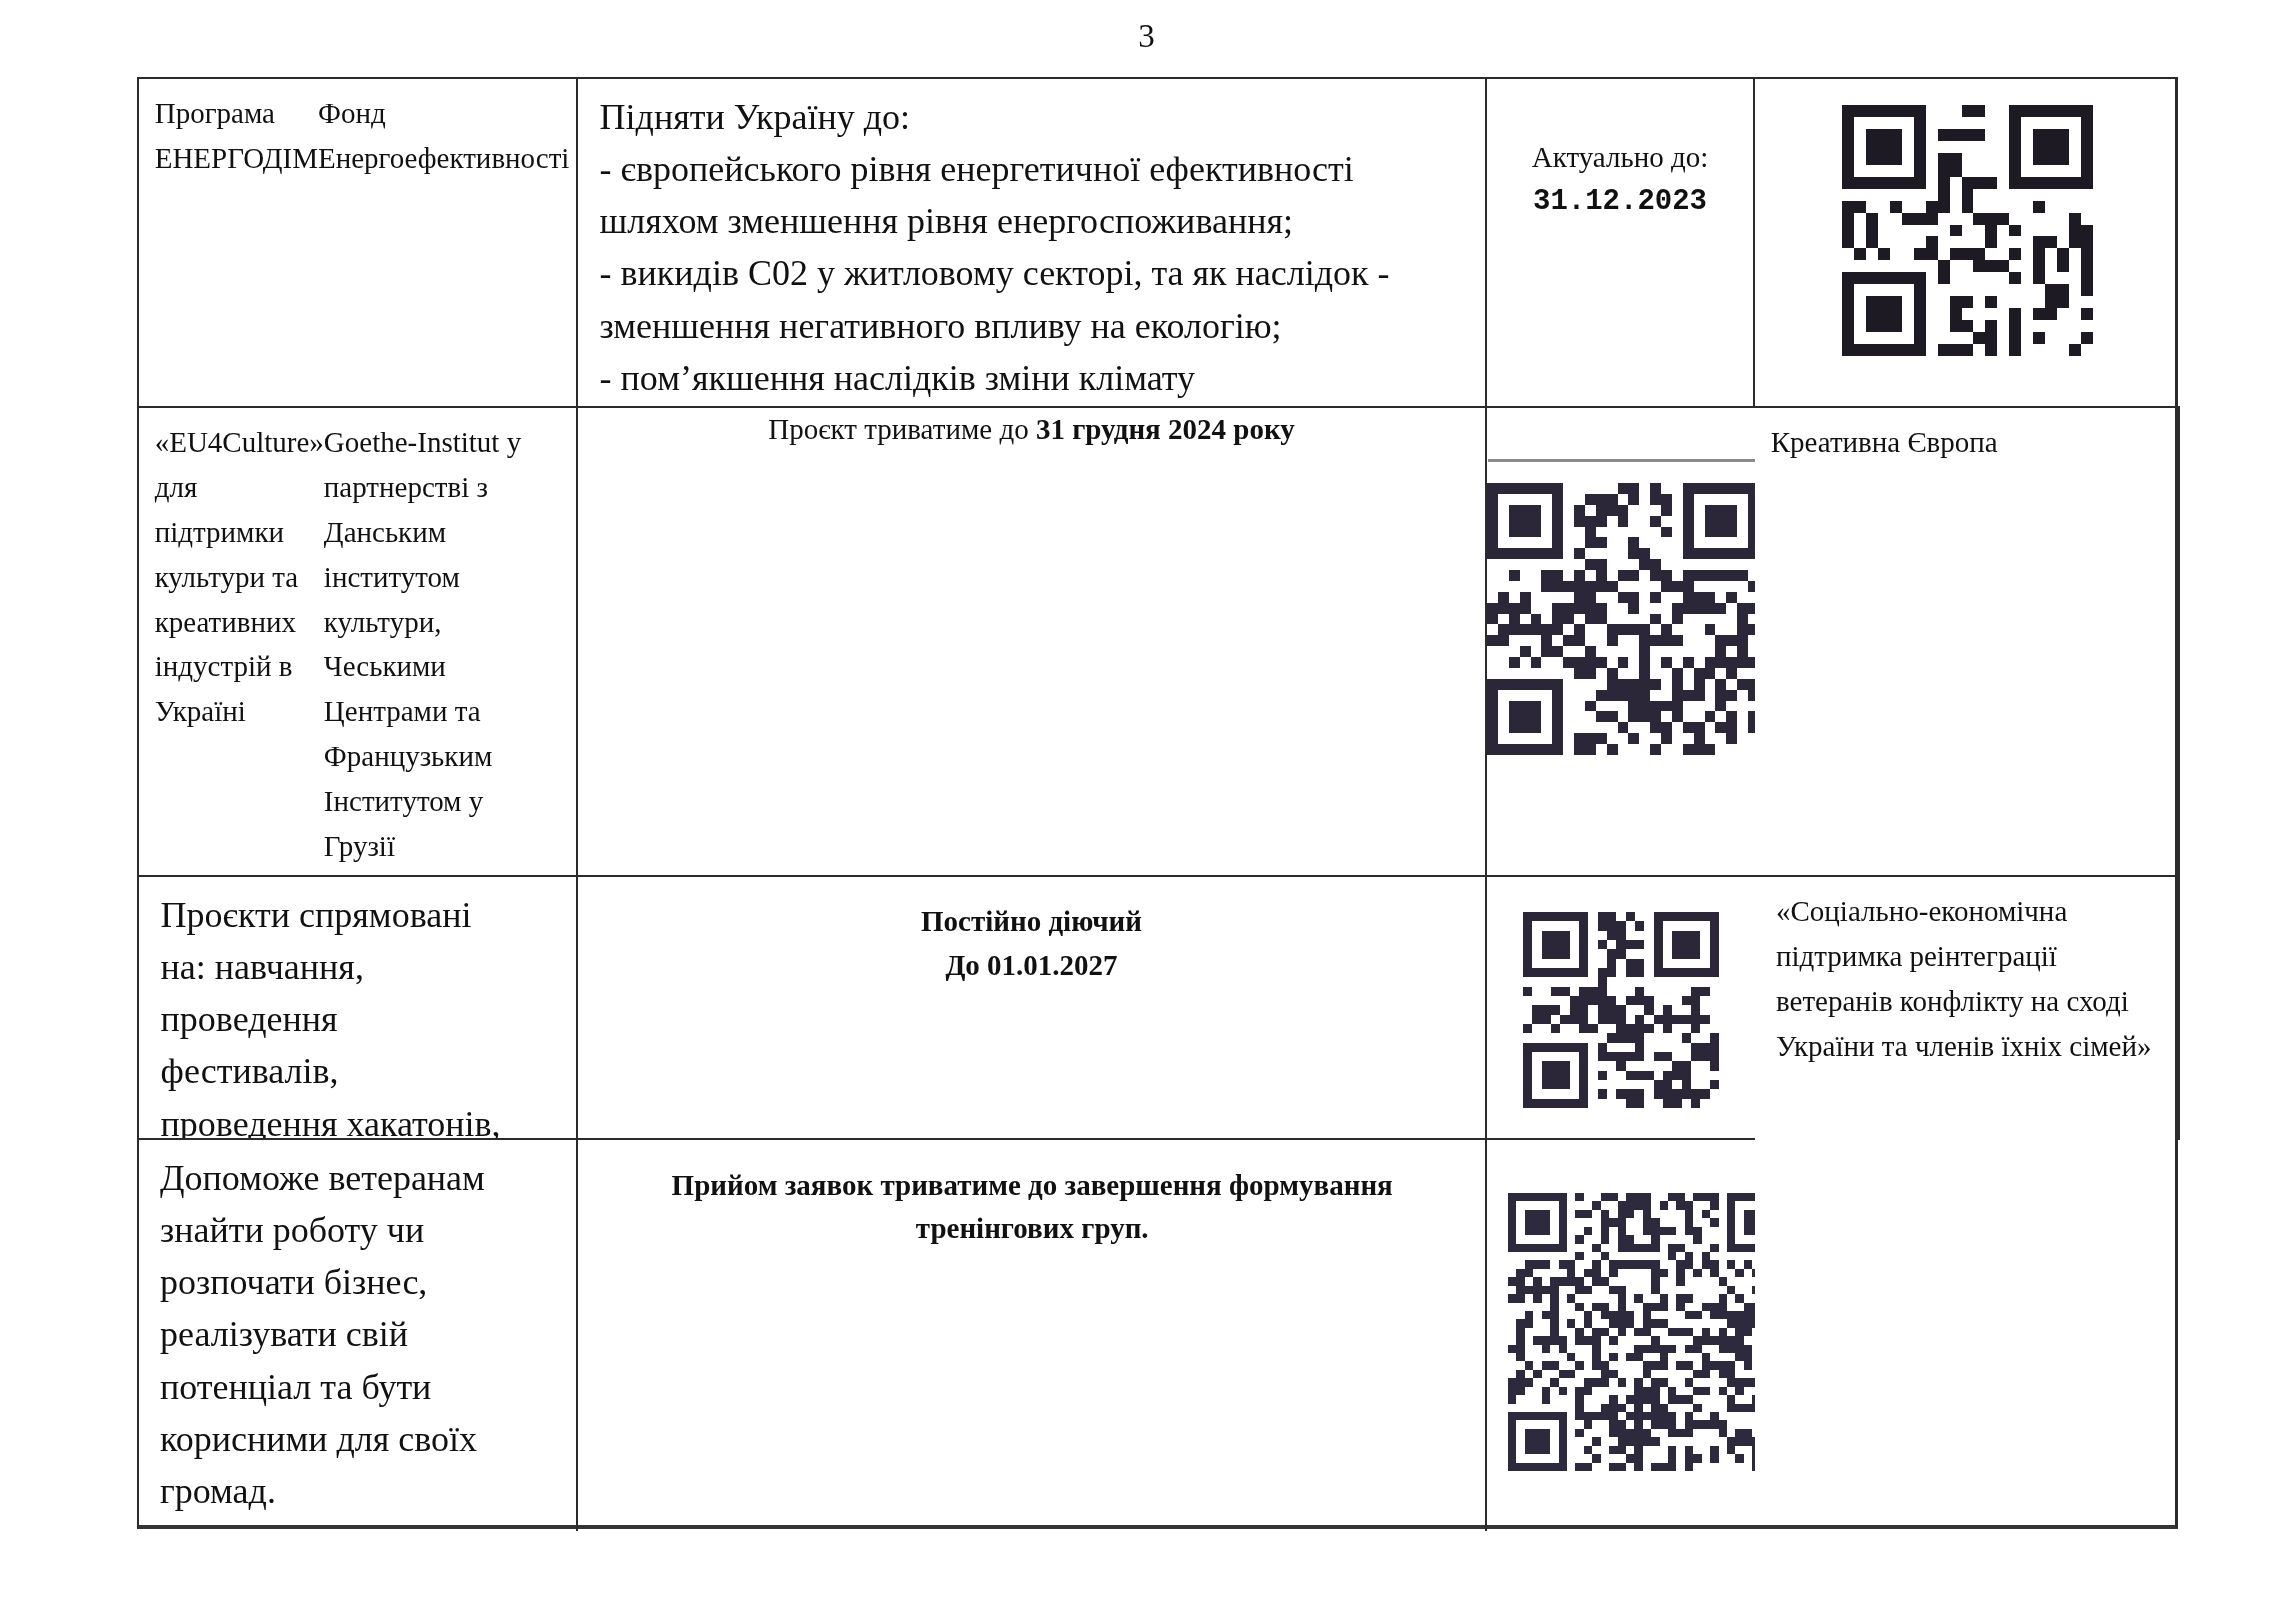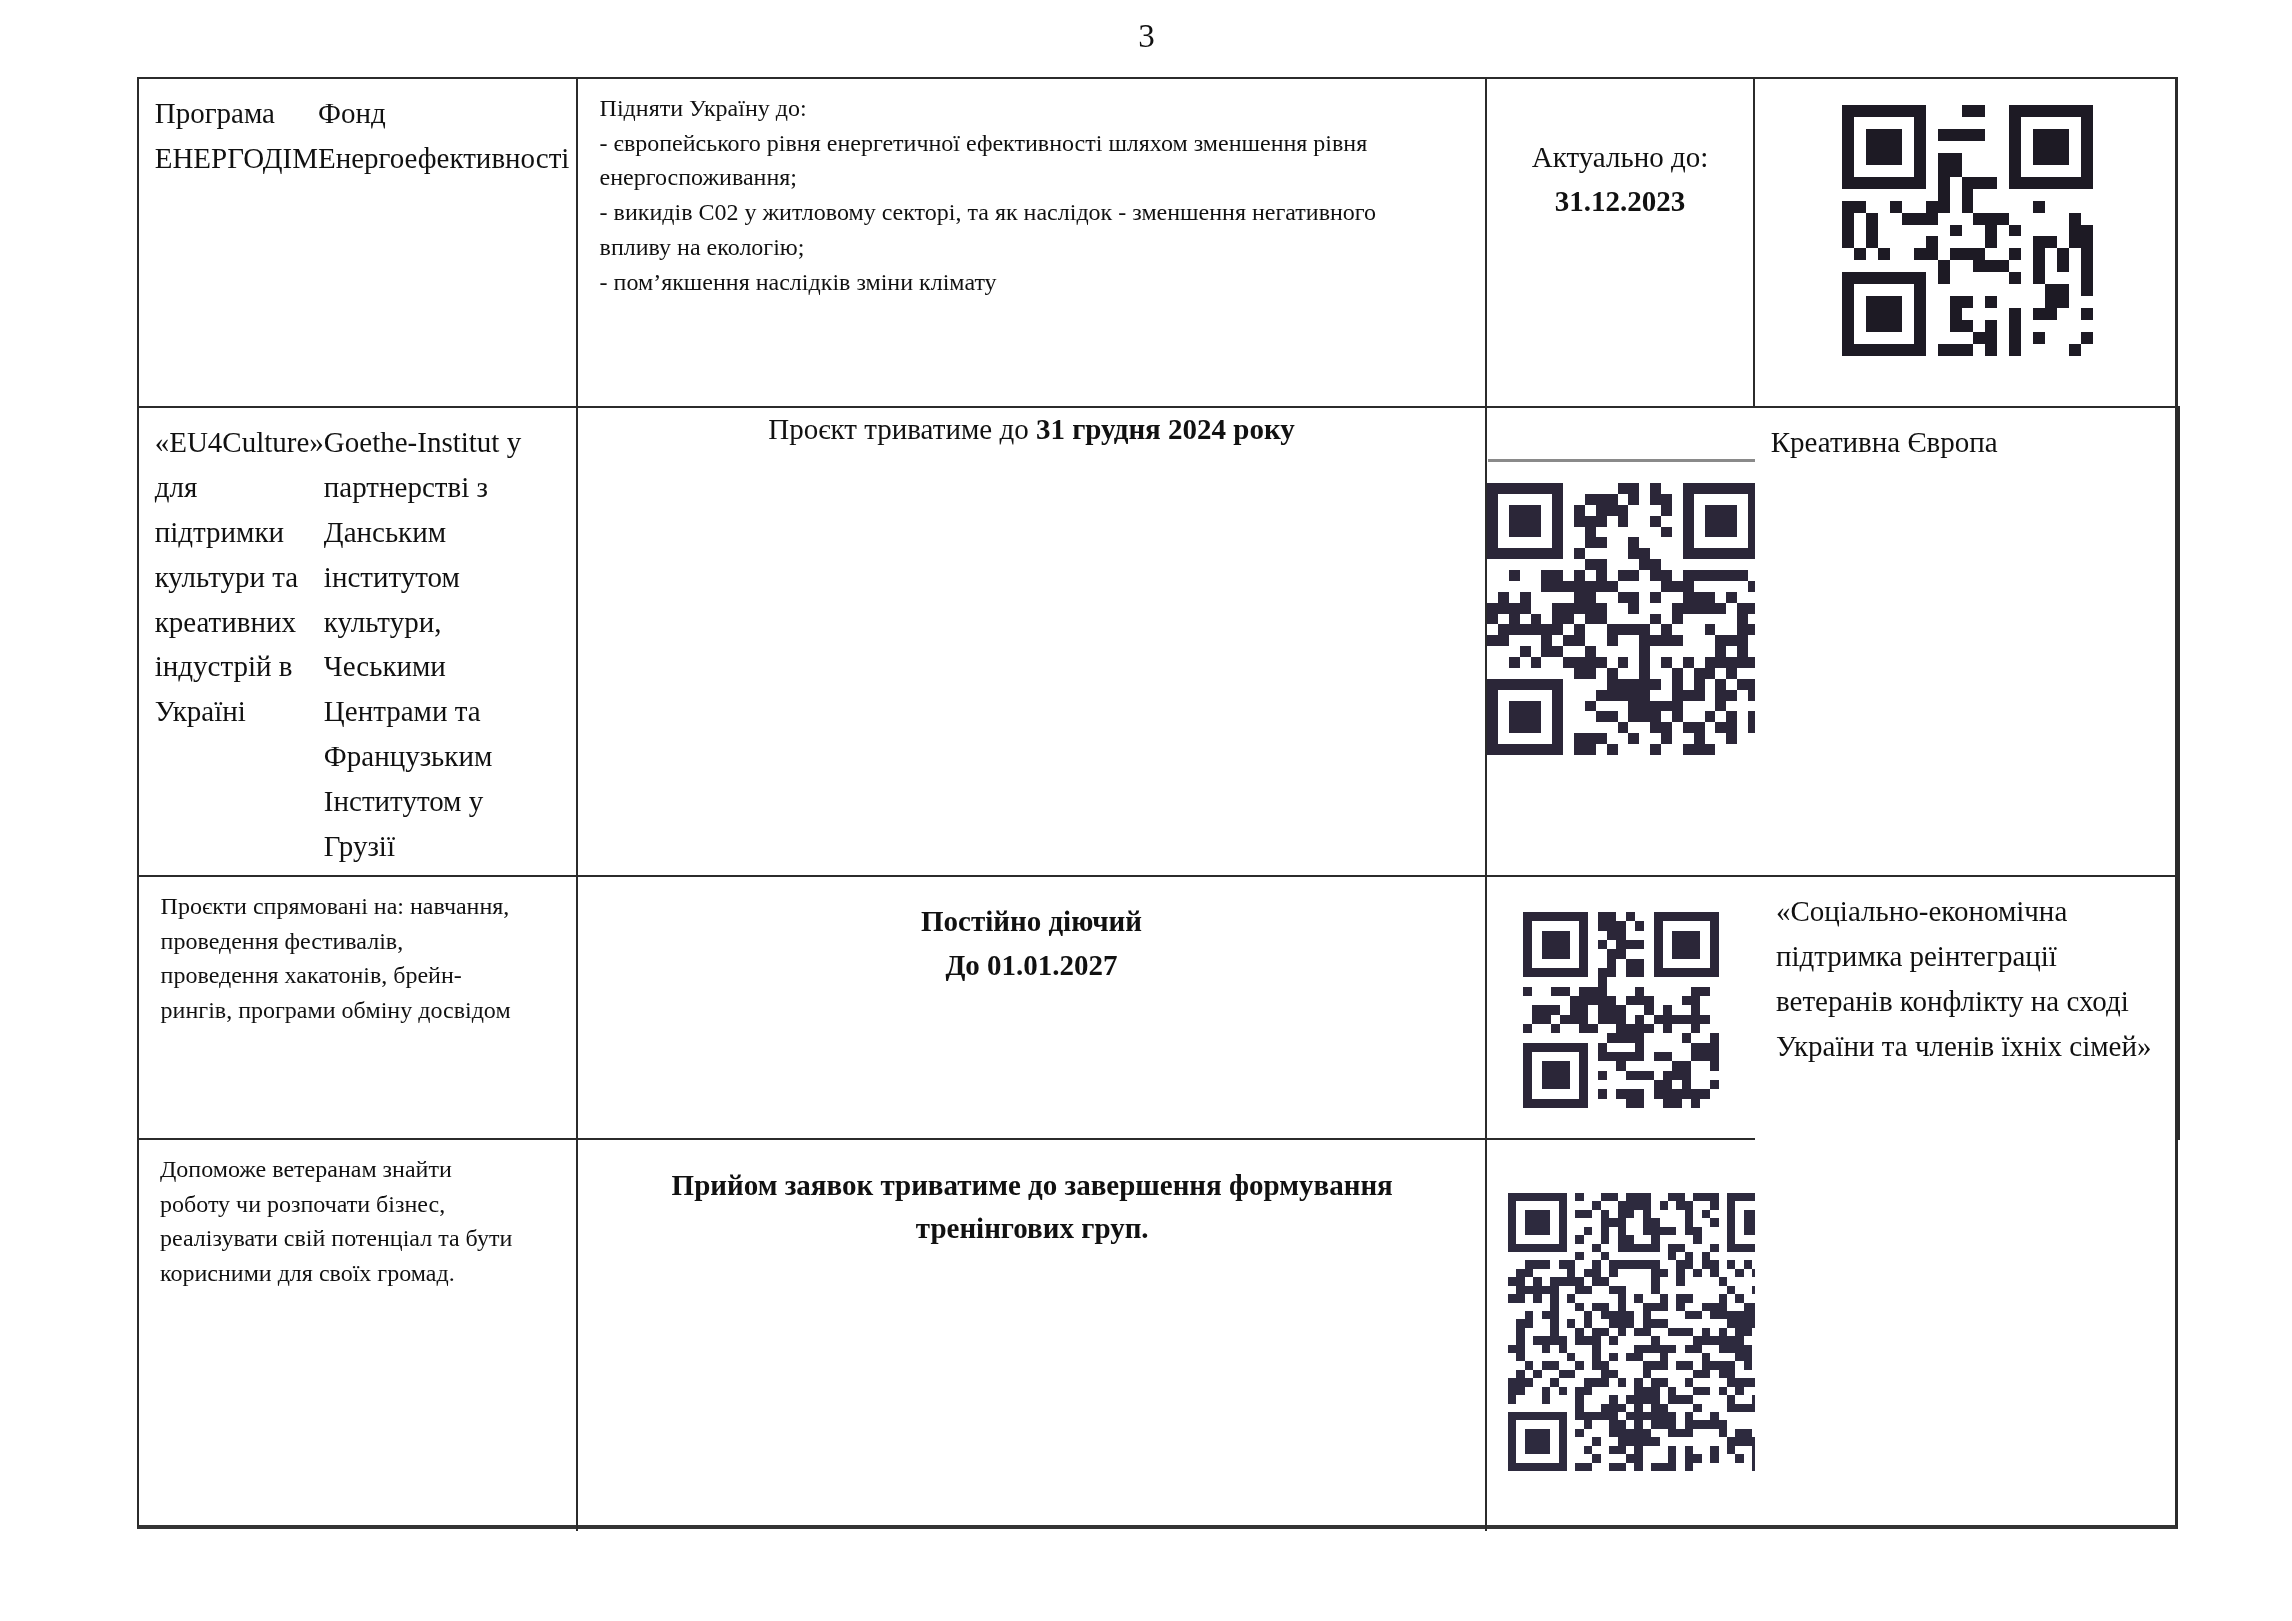--- a/index.html
+++ b/index.html
@@ -46,37 +46,37 @@
   .name-cell{
     padding:11.8px 15.7px 13.7px 15.7px;
     font-size:29px;
     line-height:1.55;
     display:flex;
     flex-direction:row;
     justify-content:space-between;
   }
   .desc-cell{
     padding:11.8px 54px 11.8px 21.6px;
-    font-size:24px;
+    font-size:36px;
     line-height:1.45;
   }
   .desc-text{white-space:pre-line;}
   .status-cell{
     text-align:center;
     font-size:29px;
     line-height:1.5;
     padding:0 19.6px;
     box-sizing:border-box;
   }
   .status-cell.r1{padding-top:57px;}
   .status-cell.r2{}
   .status-cell.r3{padding-top:23px;}
   .status-cell.r4{padding-top:23.5px;}
   .status-bold{font-weight:bold;white-space:pre-line;}
-  .status-cell.r1 .status-bold{display:block;}
+  .status-cell.r1 .status-bold{display:block;font-family:Liberation Mono, monospace;}
   .qr-cell{
     text-align:center;
     box-sizing:border-box;
   }
   .qr-cell.r1{padding-top:25.5px;}
   .qr-cell.r2{padding-top:51px;}
   .qr-cell.r3{padding-top:35px;}
   .qr-cell.r4{padding-top:53px;}
   .qr-underline{
     width:267px;

